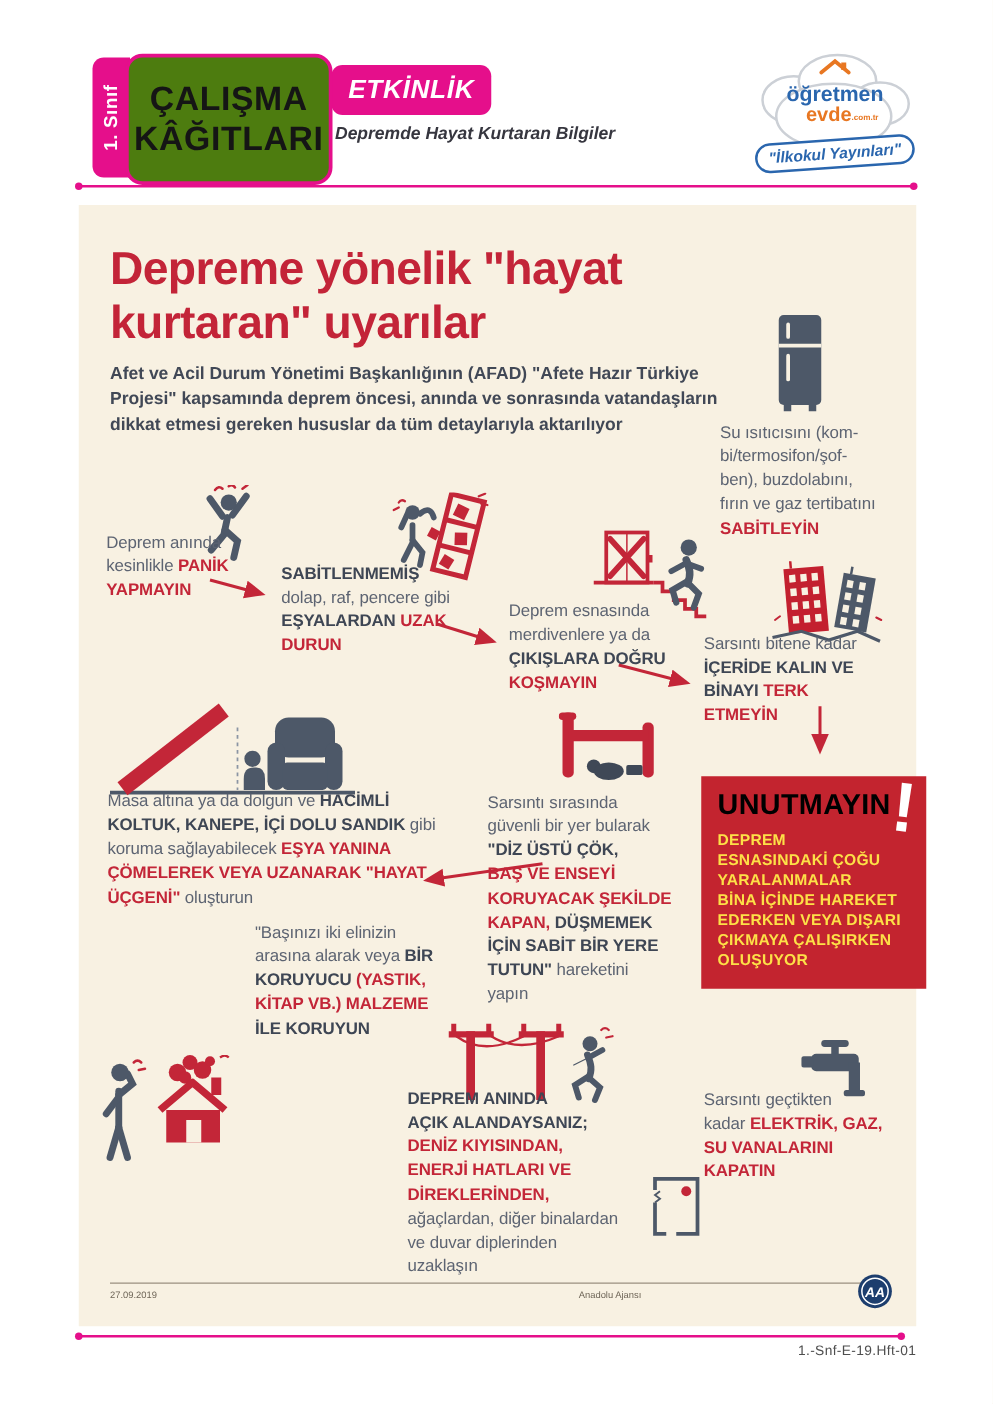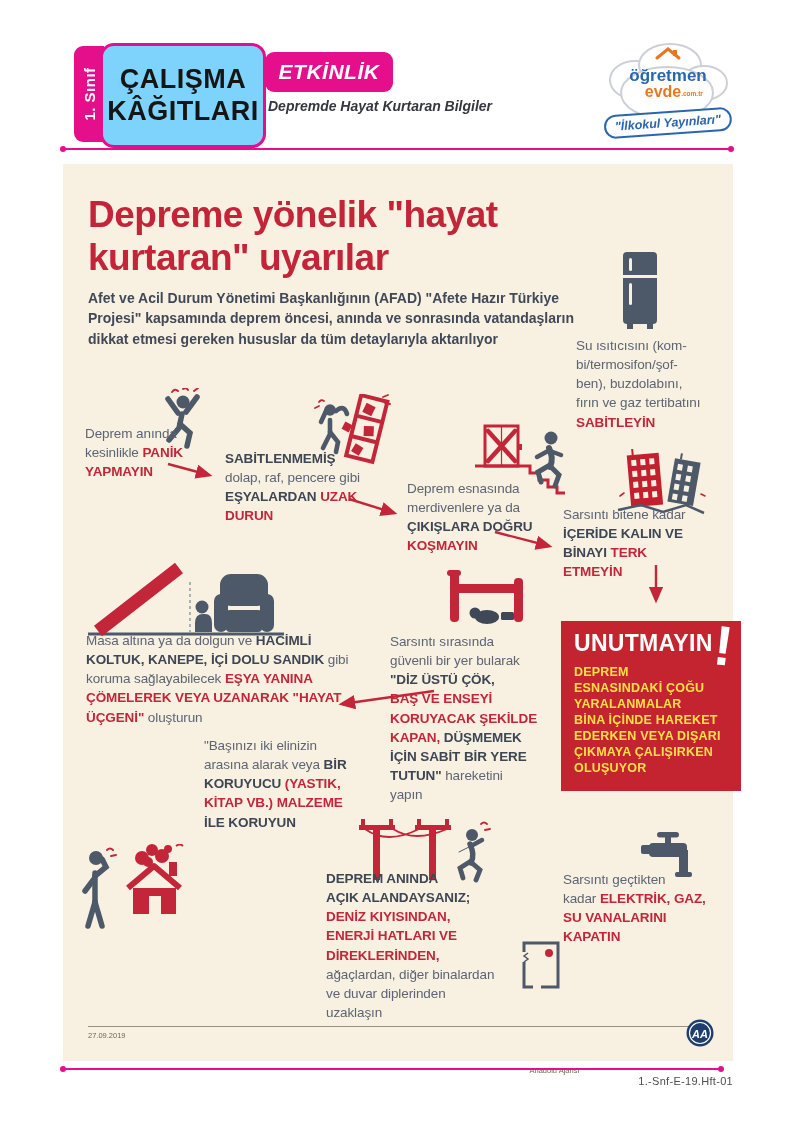--- a/index.html
+++ b/index.html
@@ -4,21 +4,21 @@
 <style>
   html,body{margin:0;padding:0;background:#ffffff;}
   .page{position:relative;width:794px;height:1123px;margin:0 auto;background:#ffffff;
         font-family:"Liberation Sans", sans-serif;overflow:hidden;}
   .abs{position:absolute;}
 
   
   .grade-tab{left:74px;top:46px;width:30px;height:96px;background:#e50f8b;border-radius:9px 0 0 9px;z-index:1;}
   .grade-tab span{position:absolute;left:50%;top:50%;transform:translate(-50%,-50%) rotate(-90deg);
         color:#fff;font-weight:700;font-size:15px;white-space:nowrap;letter-spacing:.5px;}
-  .title-box{left:100px;top:43px;width:160px;height:99px;background:#7dd3fc;border:3px solid #e50f8b;
+  .title-box{left:100px;top:43px;width:160px;height:99px;background:#4d7c0f;border:3px solid #e50f8b;
         border-radius:14px;z-index:2;display:flex;flex-direction:column;justify-content:center;align-items:center;}
   .title-box div{font-size:27px;font-weight:800;color:#151515;line-height:1.15;letter-spacing:.5px;}
   .badge{left:265px;top:52px;width:128px;height:40px;background:#e50f8b;border-radius:9px;
         display:flex;align-items:center;justify-content:center;}
   .badge span{color:#fff;font-weight:800;font-style:italic;font-size:21px;letter-spacing:.5px;text-align:center;}
   .subtitle{left:268px;top:98px;font-style:italic;font-weight:600;font-size:14px;color:#36363f;}
   .divider-top{left:63px;top:148px;width:668px;height:2px;background:#e50f8b;}
   .dot{width:6px;height:6px;border-radius:50%;background:#e50f8b;}
 
   
@@ -27,27 +27,27 @@
         line-height:1.16;letter-spacing:-0.5px;}
   .intro{left:25px;top:124px;width:505px;font-size:14px;font-weight:700;color:#414856;line-height:1.45;}
 
   .tip-text{font-size:13.5px;line-height:1.42;white-space:nowrap;letter-spacing:-0.1px;}
   .seg-g{color:#5d6472;font-weight:400;}
   .seg-d{color:#3e4654;font-weight:700;}
   .seg-r{color:#c32638;font-weight:700;}
   .seg-w{color:#fde047;font-weight:700;text-align:right;}
 
   .remember{left:498px;top:457px;width:180px;height:170px;background:#c3242f;}
-  .remember-title{position:absolute;left:13px;top:9px;color:#ffffff;font-size:23px;font-weight:800;letter-spacing:.3px;}
+  .remember-title{position:absolute;left:13px;top:9px;color:#000000;font-size:23px;font-weight:800;letter-spacing:.3px;}
   .remember-bang{position:absolute;right:8px;top:-8px;color:#fff;font-size:56px;font-weight:800;transform:rotate(7deg);}
   .remember-body{position:absolute;left:13px;top:43px;font-size:12.5px;line-height:1.28;white-space:nowrap;letter-spacing:.2px;}
 
   .footer-line{left:25px;top:862px;width:622px;border-top:1px solid #9a9080;}
   .footer-date{left:25px;top:867px;font-size:7.5px;color:#6e6557;}
-  .footer-agency{left:384px;top:867px;width:215px;text-align:center;font-size:7.5px;color:#6e6557;margin-top:35px;}
+  .footer-agency{left:400px;top:867px;width:215px;text-align:left;font-size:7.5px;color:#6e6557;}
 
   .bottom-rule{left:63px;top:1068px;width:658px;height:2px;background:#e50f8b;}
   .page-code{left:500px;top:1075px;width:233px;text-align:right;font-size:11px;color:#4e4e4e;letter-spacing:.3px;}
   svg{display:block;}
 </style>
 </head>
 <body>
 
 <div class="page">
 

